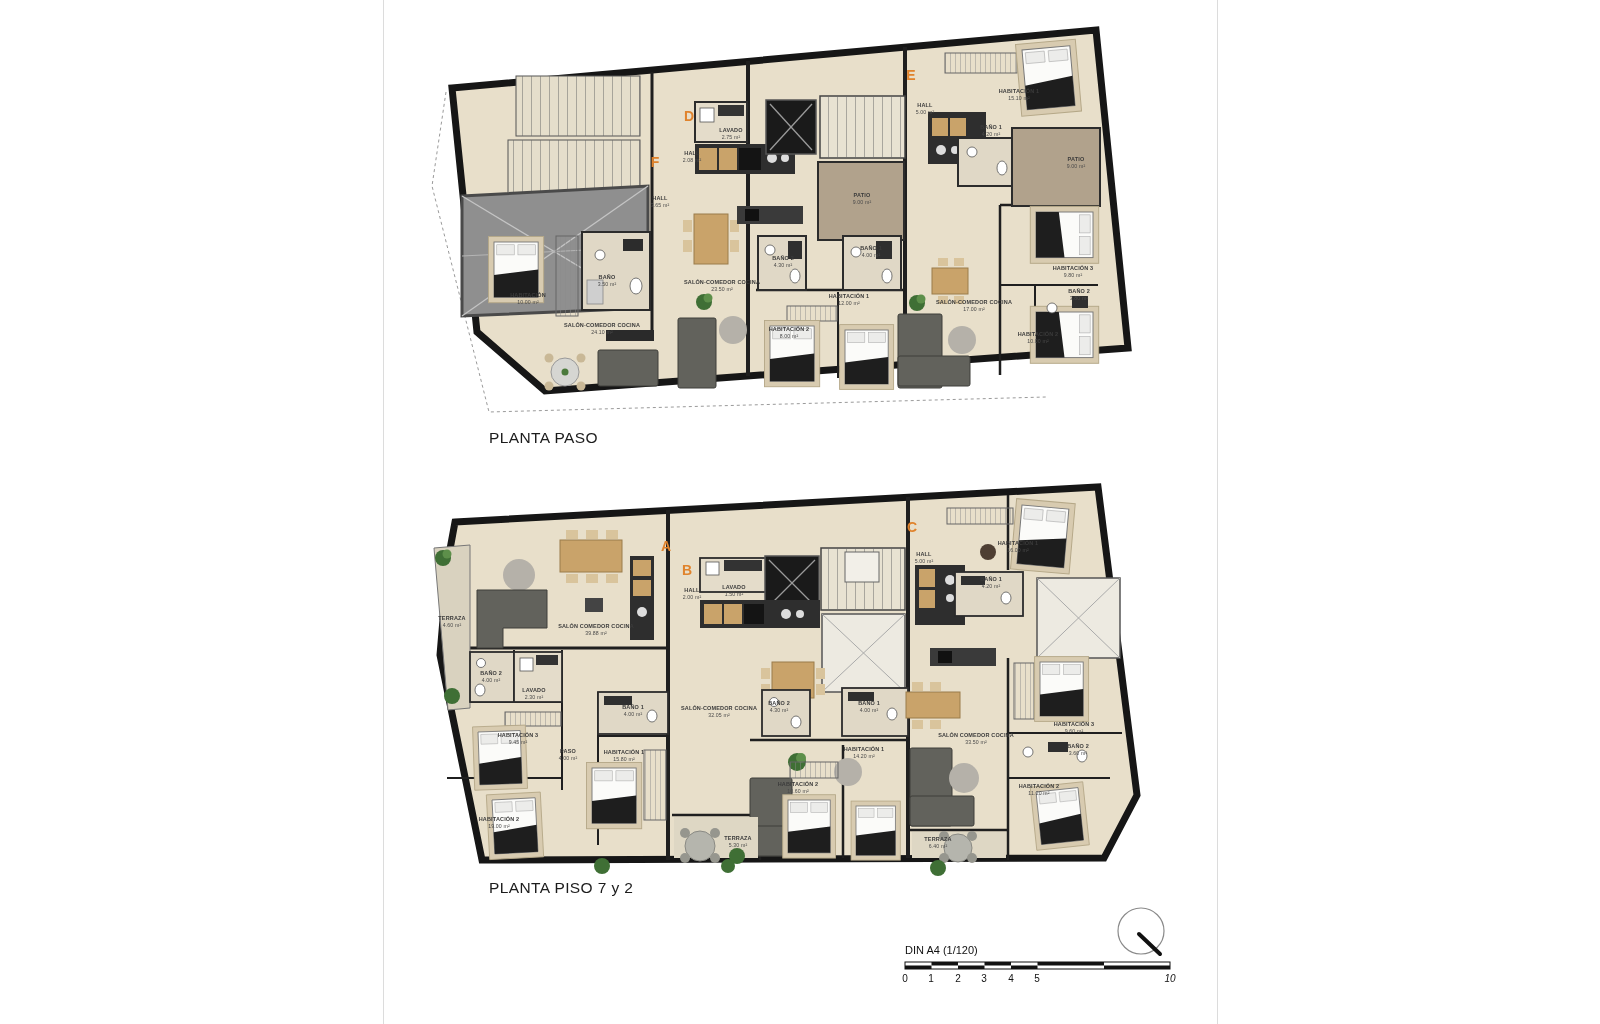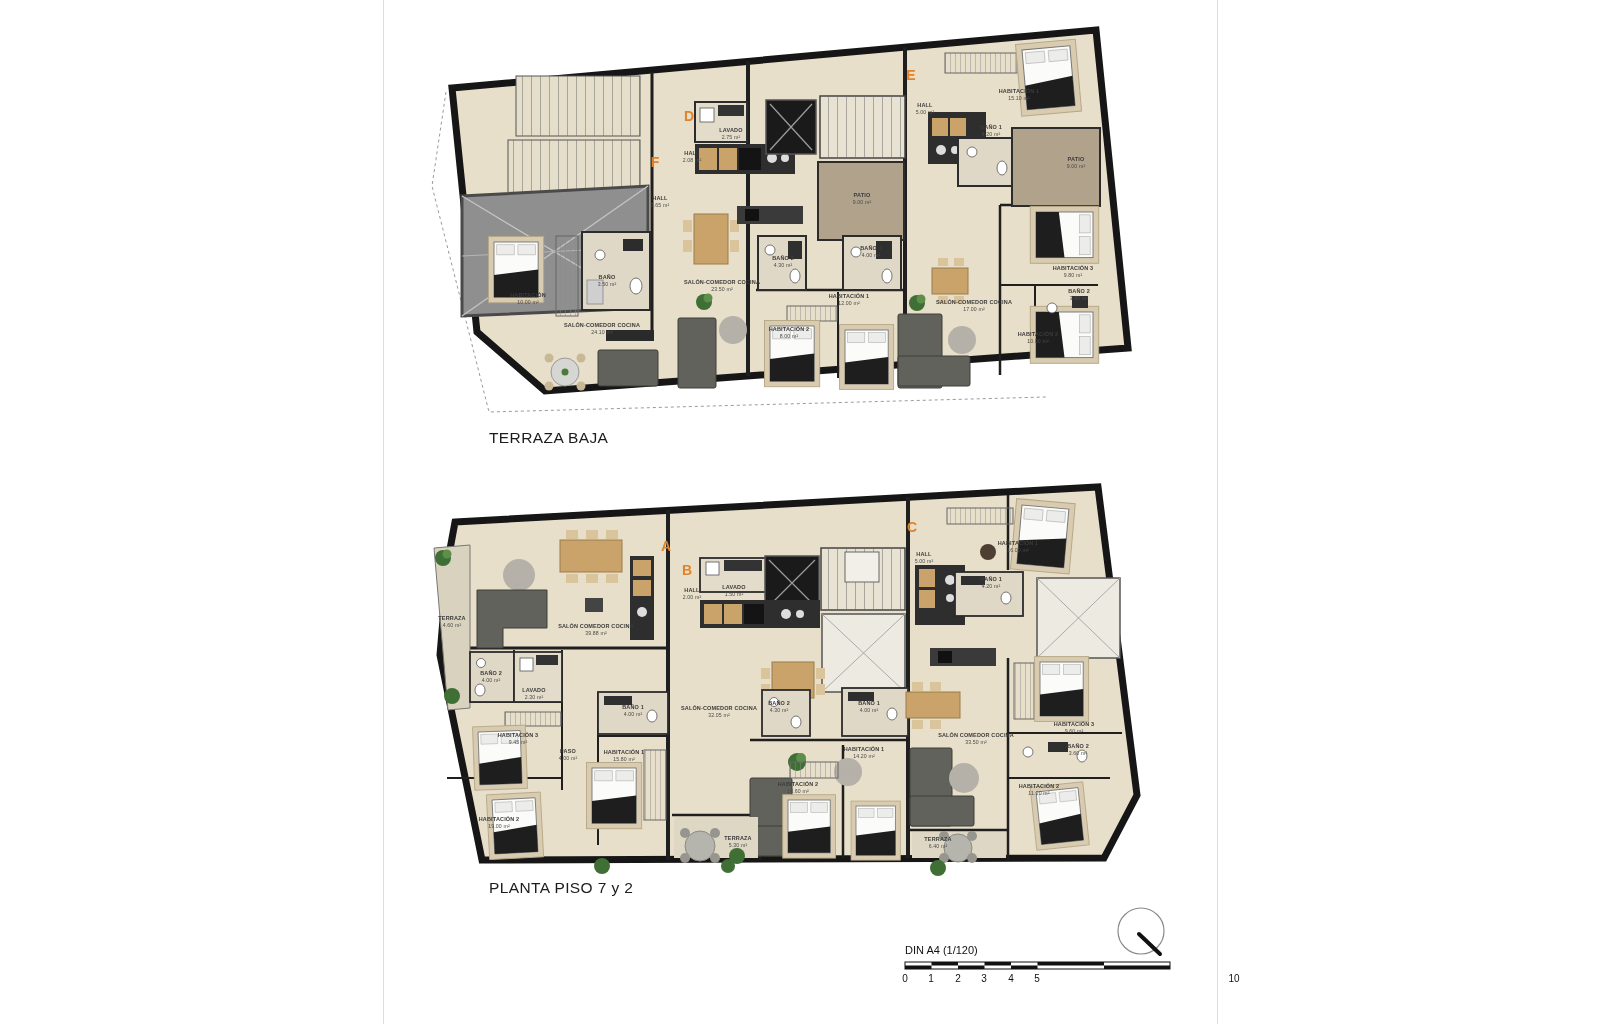--- a/index.html
+++ b/index.html
@@ -354,21 +354,21 @@
     <rect x="1011" y="965.5" width="26.5" height="3.5" fill="#111"></rect>
     <rect x="1104" y="965.5" width="66" height="3.5" fill="#111"></rect>
   </g>
 
   <g>
     <circle cx="1141" cy="931" r="23" fill="none" stroke="#8a8a8a" stroke-width="1.2"></circle>
     <line x1="1139" y1="934" x2="1160" y2="954" stroke="#111" stroke-width="4" stroke-linecap="round"></line>
   </g>
 </svg>
 
-<div class="title" style="left:489px;top:429px;">TERRAZA BAJA</div>
+<div class="title" style="left:489px;top:429px;">PLANTA PASO</div>
 <div class="title" style="left:489px;top:879px;">PLANTA PISO 7 y 2</div>
 
 <div class="ul" style="left:655px;top:162px;">F</div>
 <div class="ul" style="left:689px;top:116px;">D</div>
 <div class="ul" style="left:911px;top:75px;">E</div>
 
 <div class="rl" style="left:660px;top:202px;"><span>HALL</span><span class="a">3.65 m²</span></div>
 <div class="rl" style="left:528px;top:299px;"><span>HABITACIÓN</span><span class="a">10.00 m²</span></div>
 <div class="rl" style="left:607px;top:281px;"><span>BAÑO</span><span class="a">3.50 m²</span></div>
 <div class="rl" style="left:602px;top:329px;"><span>SALÓN-COMEDOR COCINA</span><span class="a">24.10 m²</span></div>
@@ -423,15 +423,15 @@
 <div class="rl" style="left:1039px;top:790px;"><span>HABITACIÓN 2</span><span class="a">11.20 m²</span></div>
 <div class="rl" style="left:938px;top:843px;"><span>TERRAZA</span><span class="a">6.40 m²</span></div>
 
 <div class="scale-label" style="left:905px;top:944px;">DIN A4 (1/120)</div>
 <div class="tick" style="left:905px;top:973px;">0</div>
 <div class="tick" style="left:931px;top:973px;">1</div>
 <div class="tick" style="left:958px;top:973px;">2</div>
 <div class="tick" style="left:984px;top:973px;">3</div>
 <div class="tick" style="left:1011px;top:973px;">4</div>
 <div class="tick" style="left:1037px;top:973px;">5</div>
-<div class="tick" style="left:1234px;top:973px;">10</div>
+<div class="tick" style="left:1170px;top:973px;font-style:italic;">10</div>
 
 </div>
 
 </body></html>

